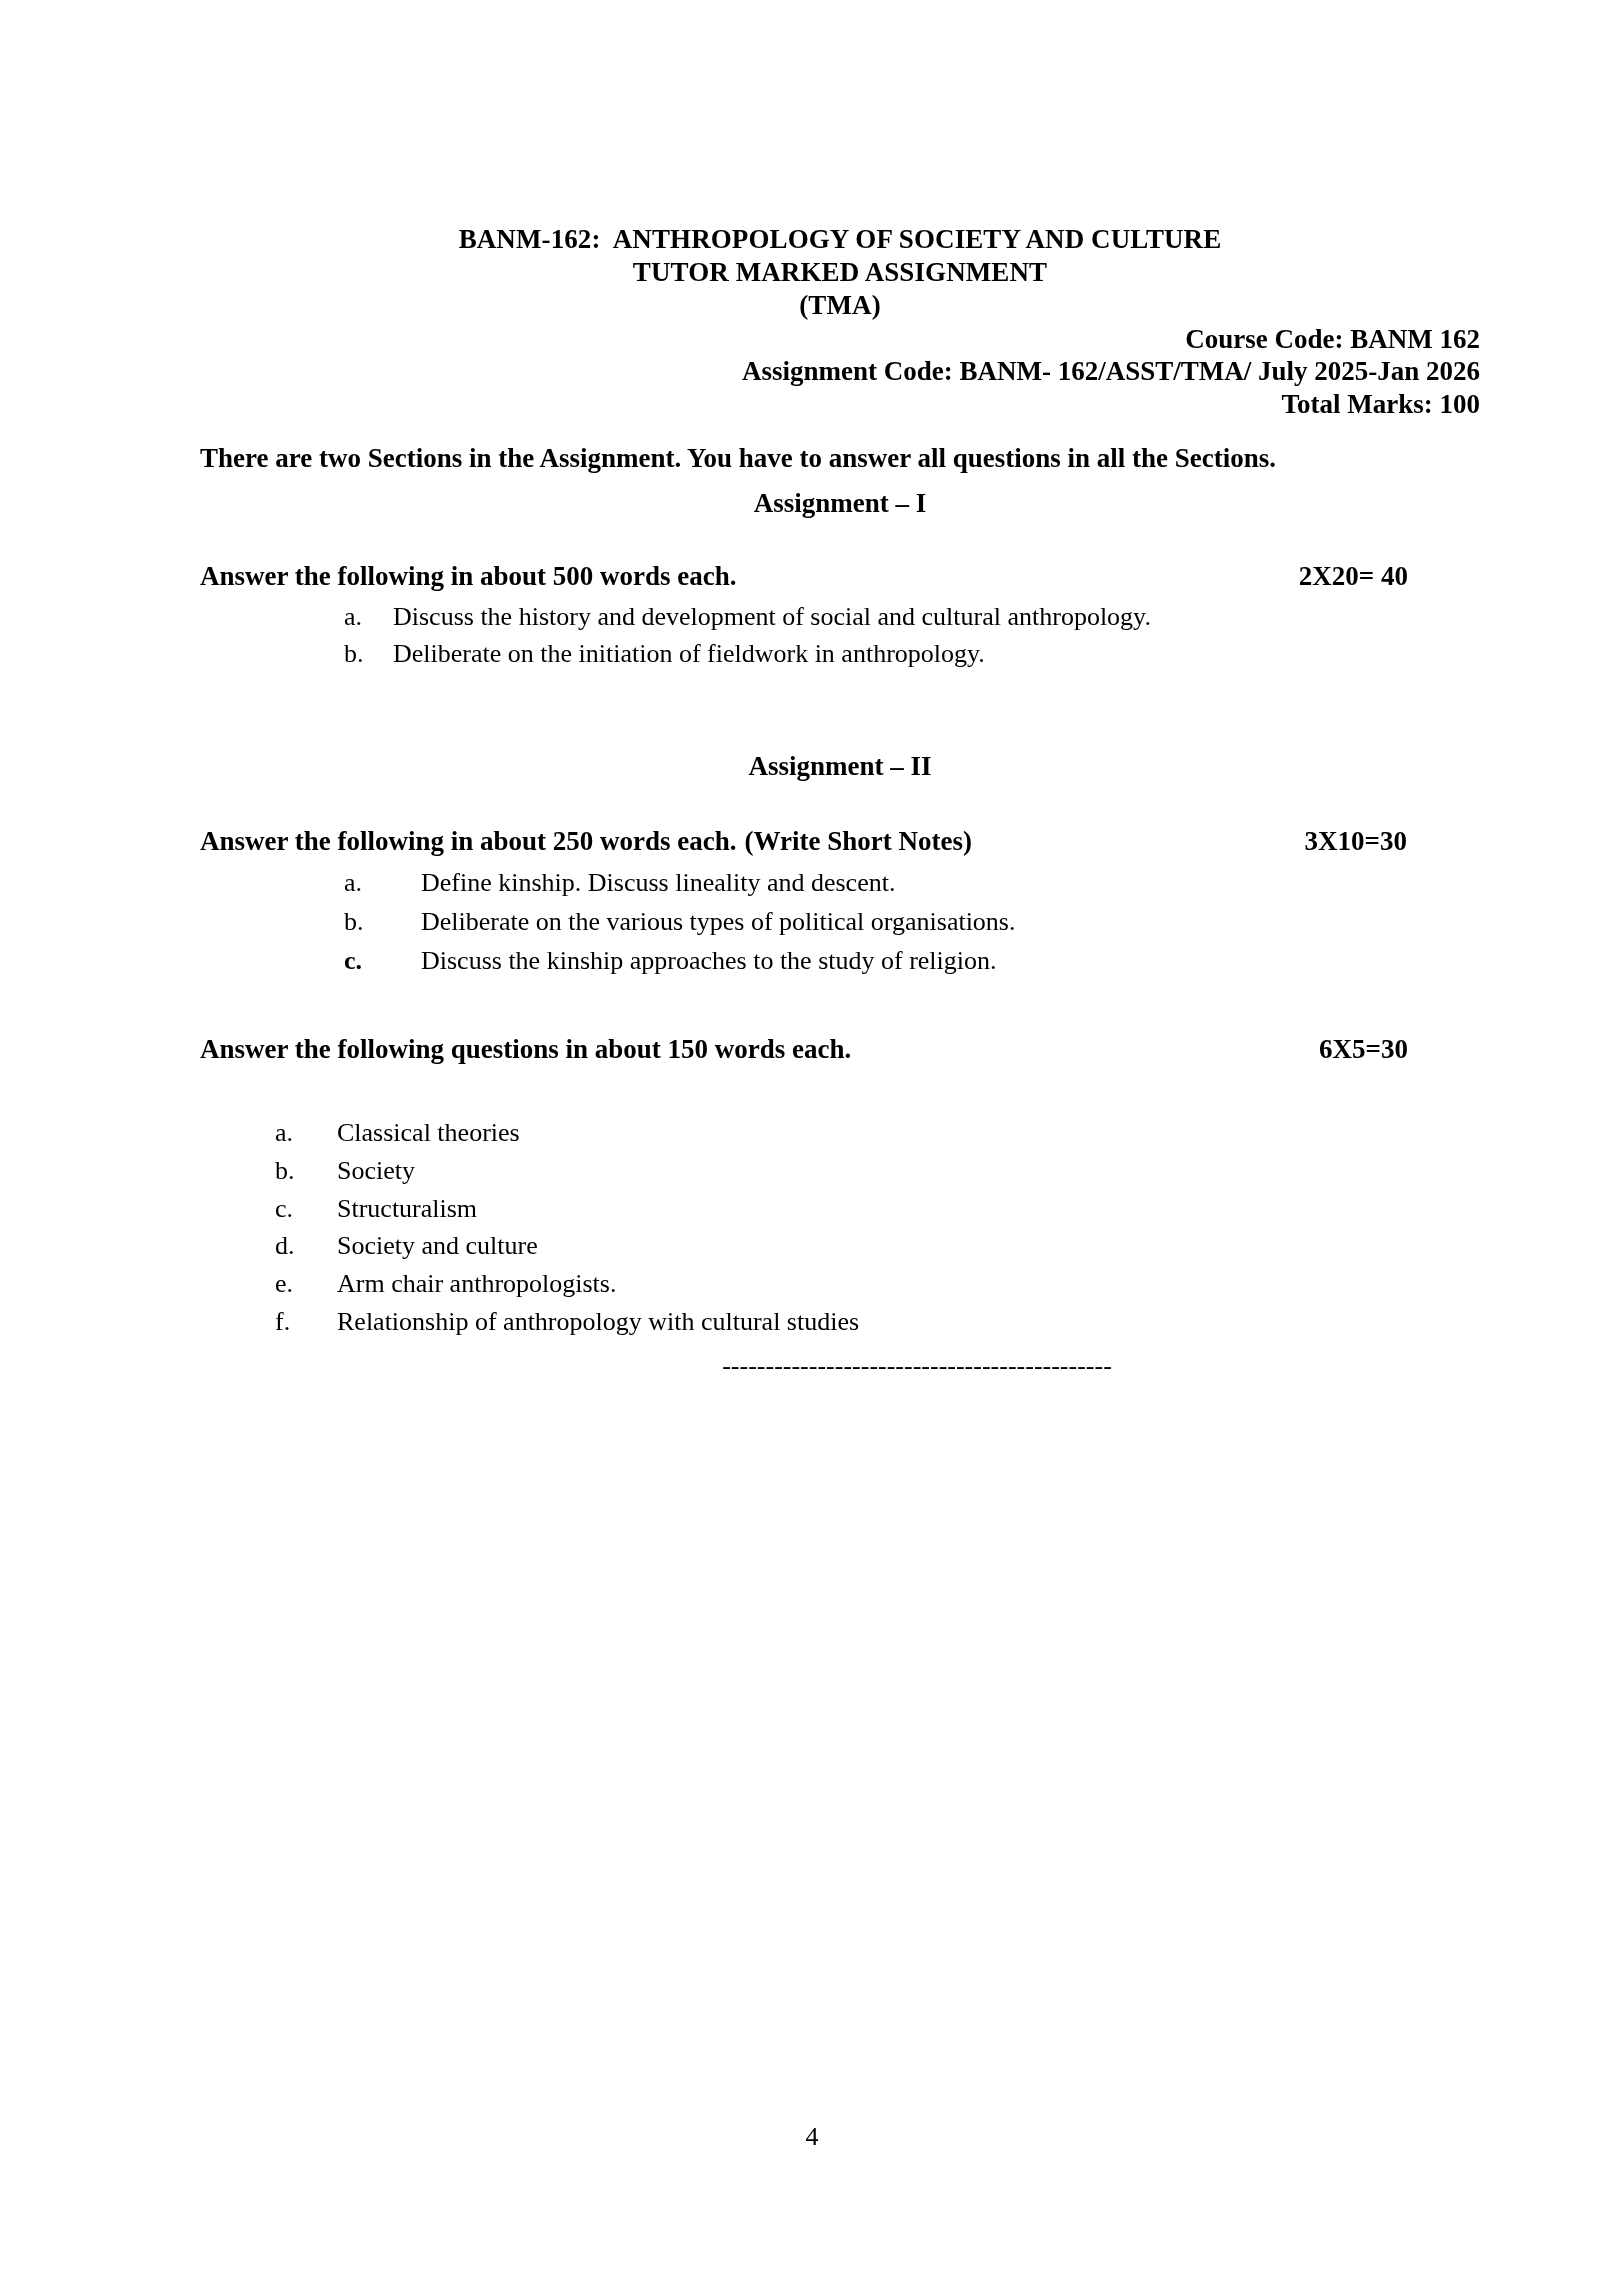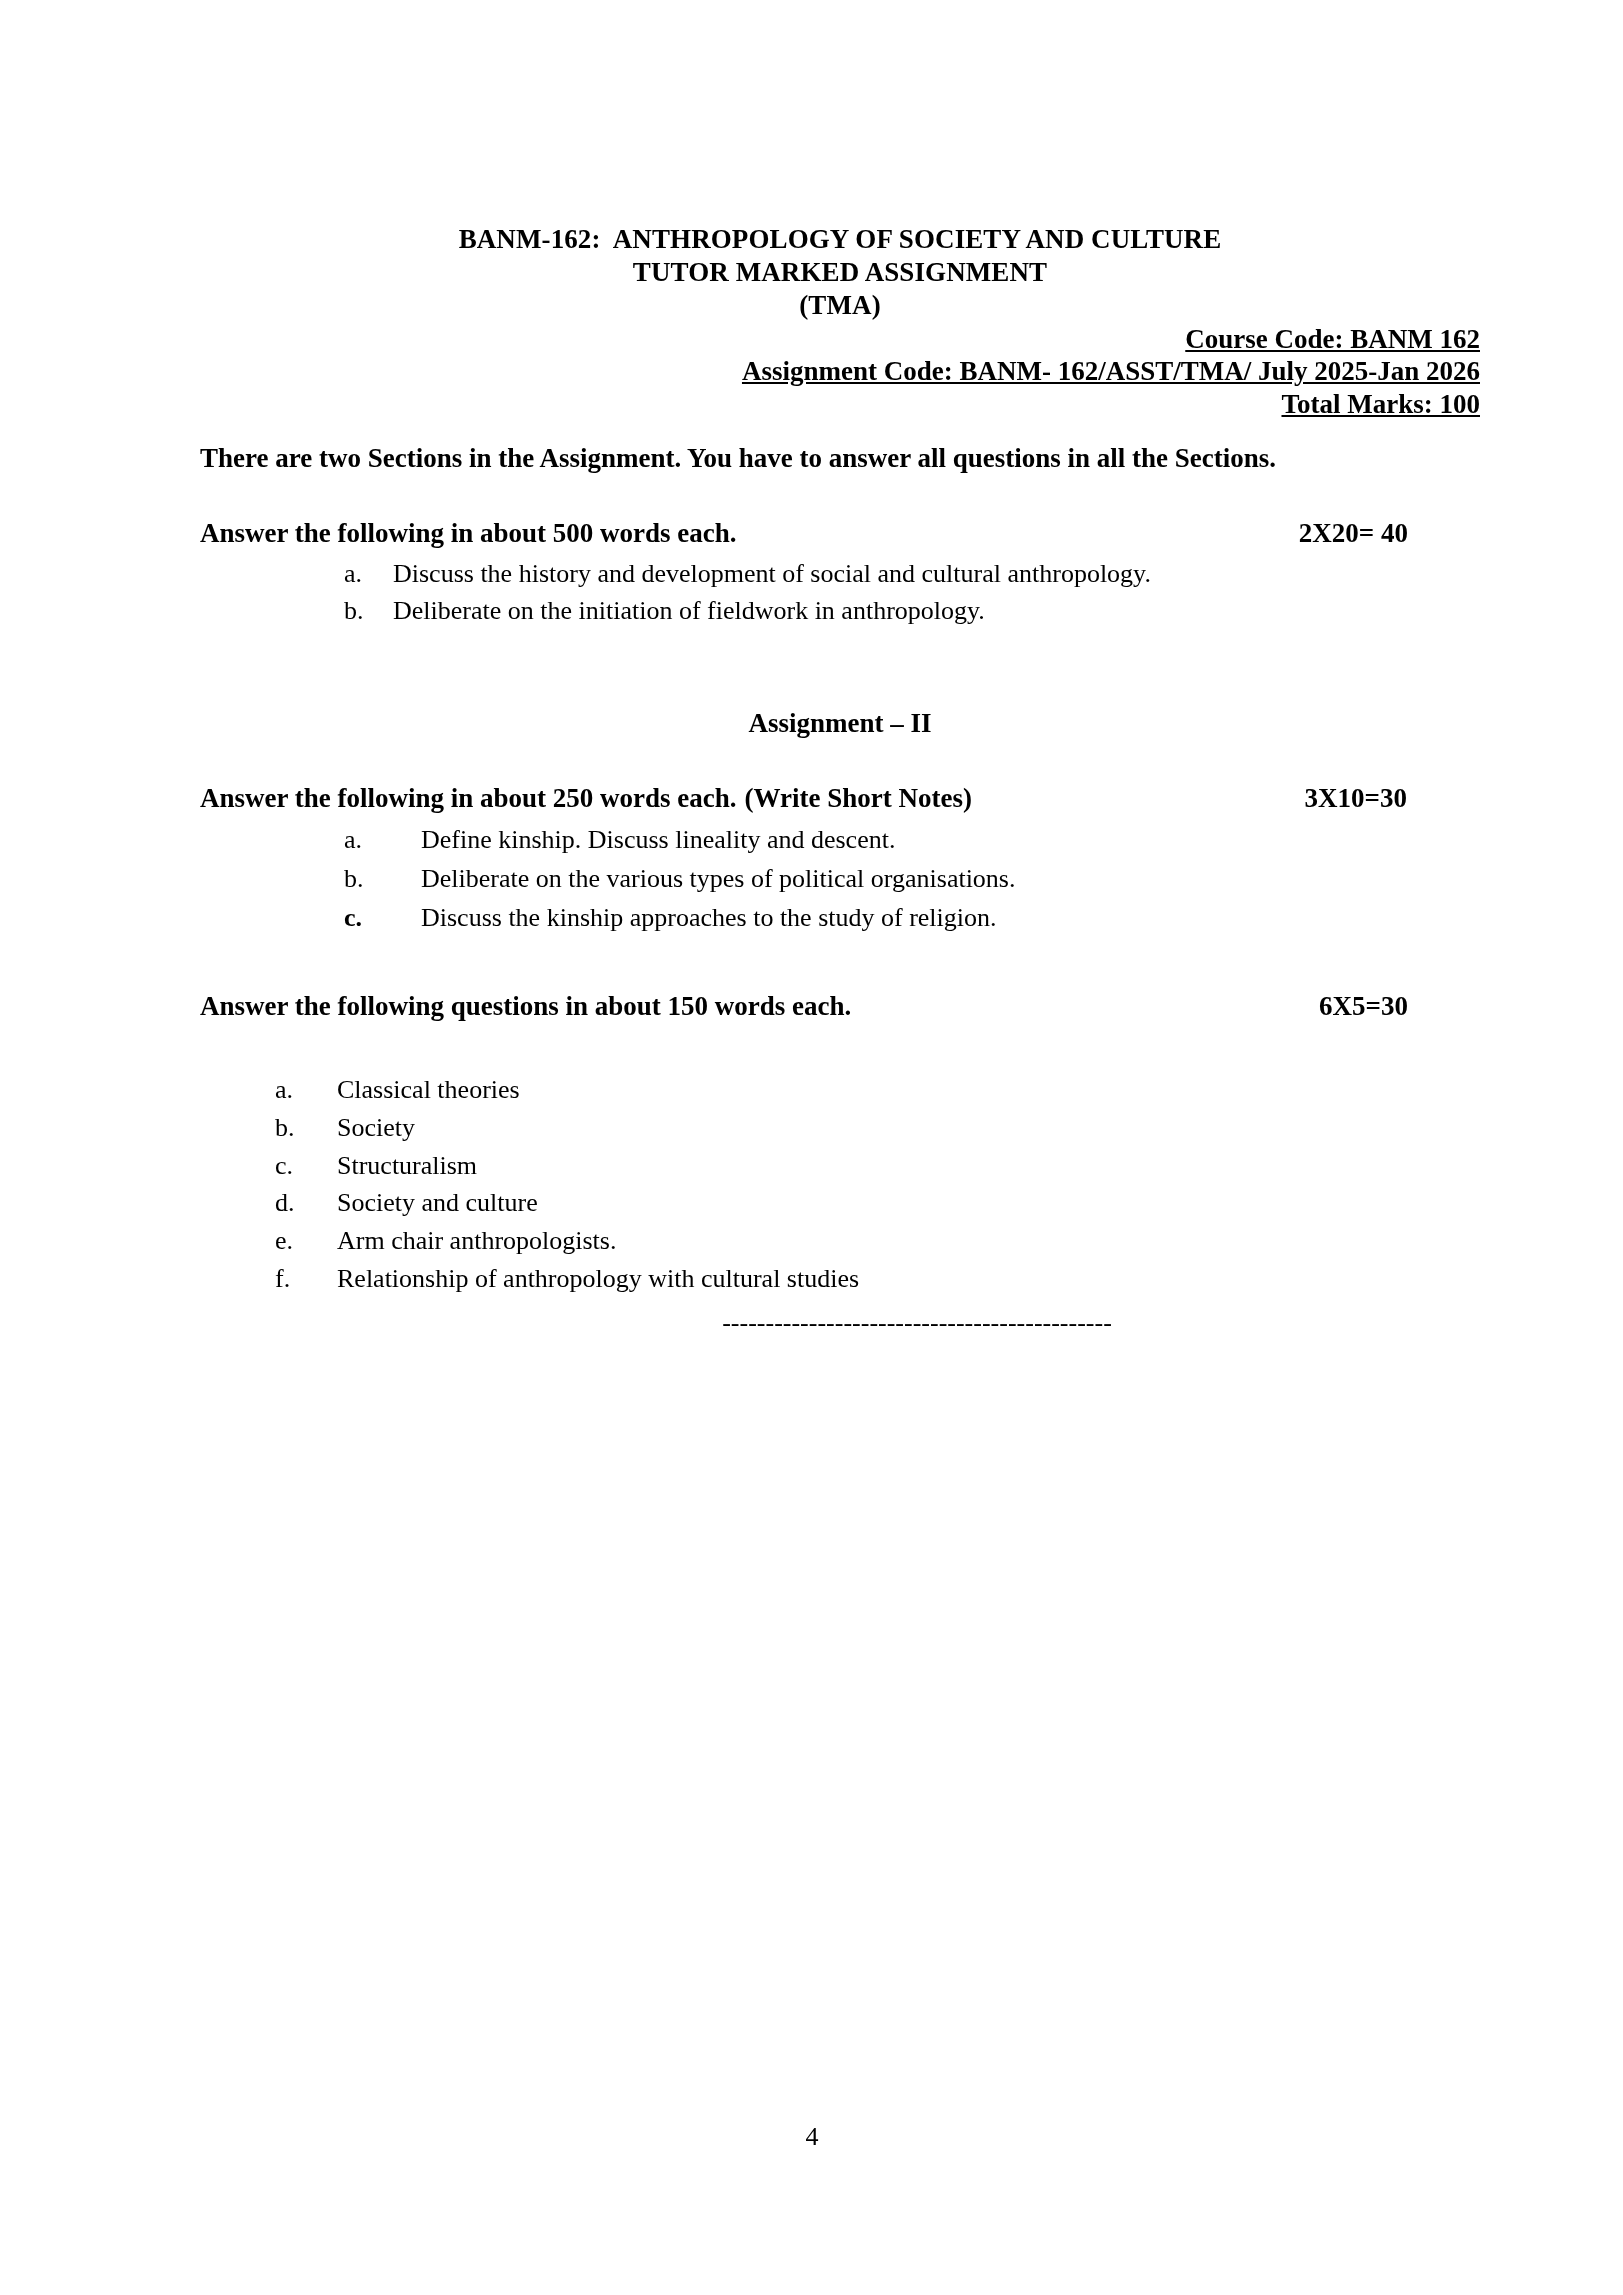--- a/index.html
+++ b/index.html
@@ -38,21 +38,21 @@
   .title-line { display: block; white-space: pre; }
 
   
   .meta-block {
     text-align: right;
     font-weight: bold;
     font-size: 27px;
     line-height: 1.22;
     margin-top: 0.7px;
   }
-  .meta-line { display: block; white-space: pre; text-decoration: underline; }
+  .meta-line { display: block; white-space: pre; }
 
   
   .intro {
     margin-top: 19px;
     font-weight: bold;
     font-size: 27px;
     line-height: 1.40;
     text-align: left;
     width: 1181px;
   }
@@ -154,20 +154,21 @@
     </div>
 
     <div class="meta-block">
       <span class="meta-line">Course Code: BANM 162</span>
       <span class="meta-line">Assignment Code: BANM- 162/ASST/TMA/ July 2025-Jan 2026</span>
       <span class="meta-line">Total Marks: 100</span>
     </div>
 
     <div class="intro">There are two Sections in the Assignment. You have to answer all questions in all the Sections.</div>
 
+    <div class="section-heading sec1-heading">Assignment – I</div>
 
     <div class="instruction instr-1">
       <span class="instr-main">Answer the following in about 500 words each.</span>
       <span class="instr-marks">2X20= 40</span>
     </div>
 
     <ul class="qlist list-a">
       <li class="qitem">
         <span class="qmarker">a.</span>
         <span class="qtext">Discuss the history and development of social and cultural anthropology.</span>

